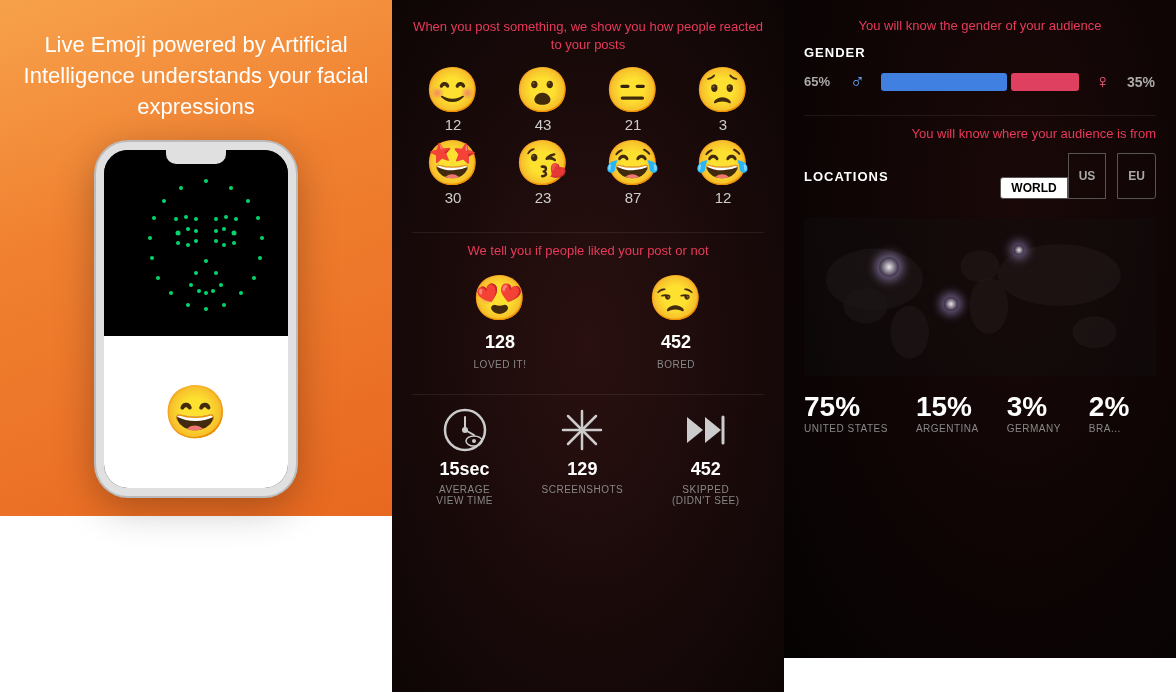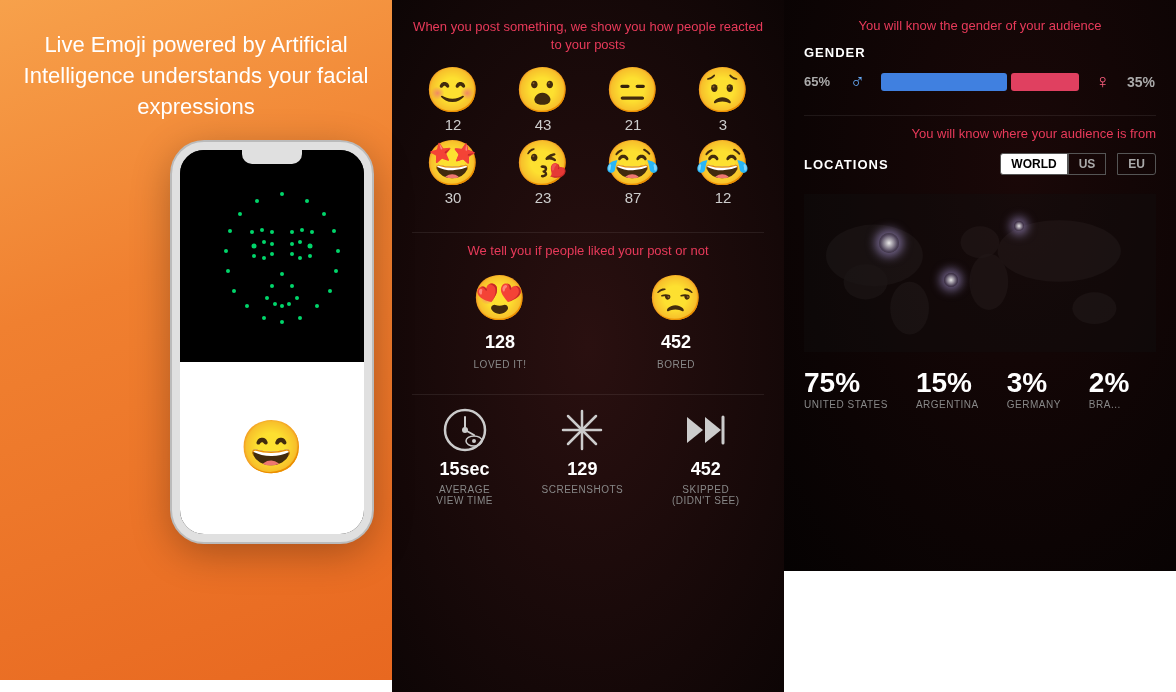--- a/index.html
+++ b/index.html
@@ -7,25 +7,25 @@
       width: 1176px;
       height: 692px;
       display: flex;
       font-family: -apple-system, BlinkMacSystemFont, 'Helvetica Neue', Arial, sans-serif;
       overflow: hidden;
     }
 
     
     .left-panel {
       width: 392px;
-      height: 680px;
+      height: 516px;
       background: linear-gradient(160deg, #f7a14b 0%, #f08030 40%, #e86820 100%);
       display: flex;
       flex-direction: column;
-      align-items: flex-end;
+      align-items: center;
       justify-content: flex-start;
       padding: 30px 20px 20px;
       position: relative;
     }
     .left-panel .headline {
       color: white;
       font-size: 22px;
       font-weight: 400;
       text-align: center;
       line-height: 1.4;
@@ -173,21 +173,21 @@
     .stat2-item {
       display: flex;
       flex-direction: column;
       align-items: center;
       gap: 4px;
     }
 
     
     .right-panel {
       width: 392px;
-      height: 571px;
+      height: 658px;
       background: #0d0505;
       background: radial-gradient(ellipse at 60% 30%, #1a0808 0%, #050202 100%);
       display: flex;
       flex-direction: column;
       padding: 18px 20px;
     }
     .section-title-pink3 {
       color: #e83a5a;
       font-size: 13px;
       text-align: center;
@@ -283,21 +283,21 @@
       border: 1px solid #555;
     }
     .loc-tab.active {
       background: #fff;
       color: #000;
     }
     .loc-tab:not(.active) {
       background: transparent;
       color: #aaa;
     }
-    .loc-tab:first-child { border-radius: 3px 0 0 3px; }
+    .loc-tab:first-child { border-radius: 3px 0 0 3px; margin-top: 24px; }
     .loc-tab:last-child { border-radius: 0 3px 3px 0; margin-left: 11px; }
     
     .world-map-area {
       width: 100%;
       height: 180px;
       position: relative;
       overflow: hidden;
     }
     .world-map-svg {
       width: 100%;

